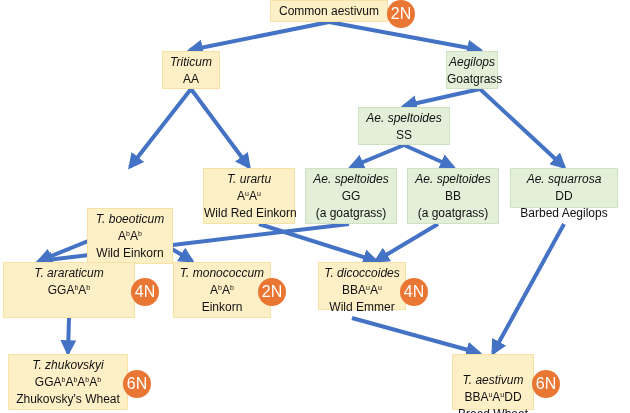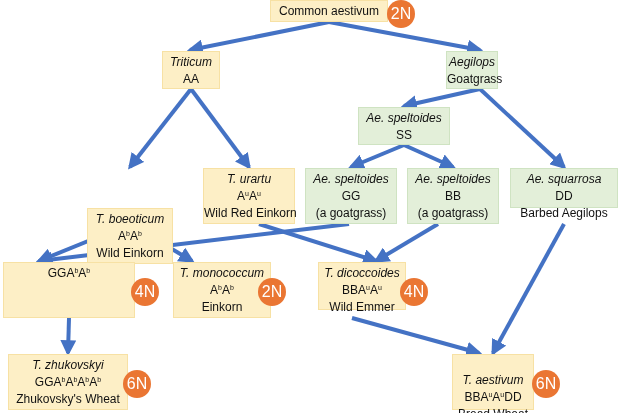--- a/index.html
+++ b/index.html
@@ -83,20 +83,21 @@
   <span class="ln">BB</span>
   <span class="ln">(a goatgrass)</span>
 </div>
 <div class="node grass" id="n-squarrosa" style="left:510px;top:168px;width:108px;height:40px;padding-top:2px;">
   <span class="ln it">Ae. squarrosa</span>
   <span class="ln">DD</span>
   <span class="ln">Barbed Aegilops</span>
 </div>
 
 <div class="node wheat" id="n-araraticum" style="left:3px;top:262px;width:132px;height:56px;padding-top:2px;">
+  <span class="ln it">T. araraticum</span>
   <span class="ln genome">GGA<sup>b</sup>A<sup>b</sup></span>
 </div>
 <div class="badge" style="left:131px;top:278px;">4N</div>
 
 <div class="node wheat" id="n-monococcum" style="left:173px;top:262px;width:98px;height:56px;padding-top:2px;">
   <span class="ln it">T. monococcum</span>
   <span class="ln genome">A<sup>b</sup>A<sup>b</sup></span>
   <span class="ln">Einkorn</span>
 </div>
 <div class="badge" style="left:258px;top:278px;">2N</div>

